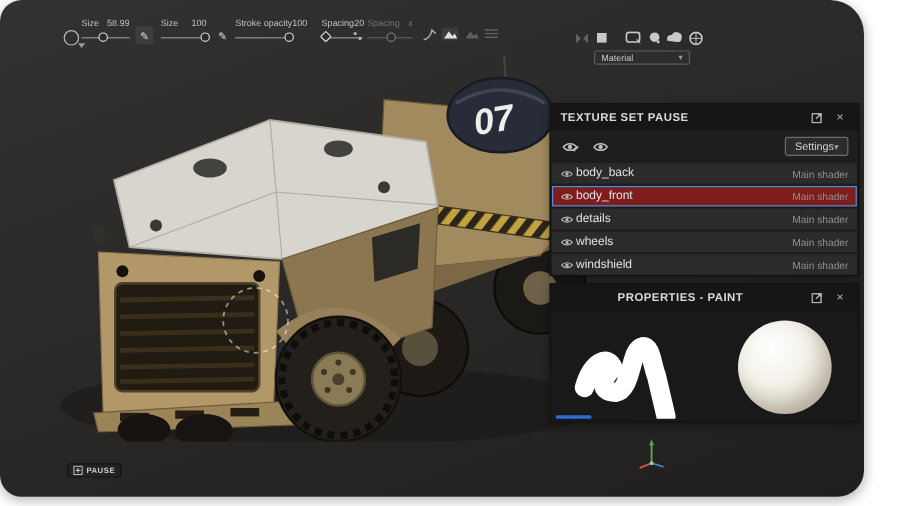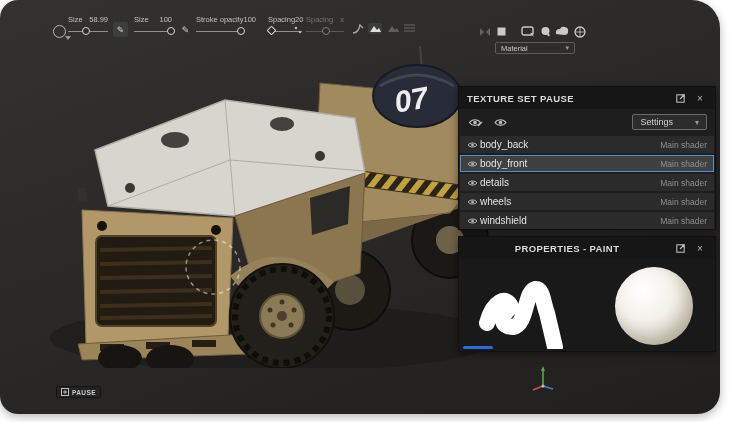--- a/index.html
+++ b/index.html
@@ -23,25 +23,25 @@
   
   .dropdown{position:absolute;display:flex;align-items:center;justify-content:space-between;
     border:1px solid #5c5c5c;background:#2e2d2c;color:#c9c9c9;border-radius:2px;padding:0 5px;box-sizing:border-box;text-align:right;}
   
   .panel{position:absolute;left:458px;width:258px;background:#1e1e1e;border:1px solid #111;box-sizing:border-box;box-shadow:0 2px 8px rgba(0,0,0,.45);}
   .panel-header{height:22px;background:#161616;display:flex;align-items:center;padding:0 8px;box-sizing:border-box;}
   .panel-title{font-size:9.5px;font-weight:bold;letter-spacing:.4px;color:#dadada;flex:1;}
   .ph-btn{width:14px;height:14px;display:flex;align-items:center;justify-content:center;color:#b9b9b9;font-size:10px;margin-left:6px;}
   .ts-toolbar{height:26px;display:flex;align-items:center;padding:0 8px;box-sizing:border-box;background:#1e1e1e;}
   .eye-btn{width:16px;height:12px;display:flex;align-items:center;justify-content:center;margin-right:9px;}
-  .settings-btn{margin-left:auto;display:flex;align-items:center;gap:22px;border:1px solid #6a6a6a;border-radius:2px;
+  .settings-btn{margin-left:auto;display:flex;align-items:center;gap:0;border:1px solid #6a6a6a;border-radius:2px;
     background:#2c2c2c;color:#d2d2d2;font-size:9px;padding:2px 7px;}
   .ts-rows{padding:1px 1px 4px 1px;}
   .ts-row{height:17px;margin-bottom:2px;background:#2b2b2b;display:flex;align-items:center;padding:0 6px;box-sizing:border-box;border:1px solid transparent;}
-  .ts-row.selected{border:1px solid #4d8ed8;background:#404040;}
+  .ts-row.selected{border:1px solid #4d8ed8;background:#7f1d1d;}
   .ts-row .eye-small{width:13px;display:flex;align-items:center;}
   .ts-name{font-size:10px;font-weight:normal;color:#e2e2e2;flex:1;}
   .ts-shader{font-size:8.5px;color:#8f8f8f;}
   
   .props-body{position:relative;height:92px;background:#191919;}
   .sphere{position:absolute;right:22px;top:8px;width:78px;height:78px;border-radius:50%;
     background:radial-gradient(circle at 36% 30%,#ffffff 0%,#f4f1ea 40%,#d9d4c6 72%,#b9b2a0 100%);
     box-shadow:inset -6px -8px 14px rgba(90,80,60,.25);}
   .scrollbar-accent{position:absolute;left:4px;bottom:2px;width:30px;height:3px;background:#2e6bd6;border-radius:2px;}
   

